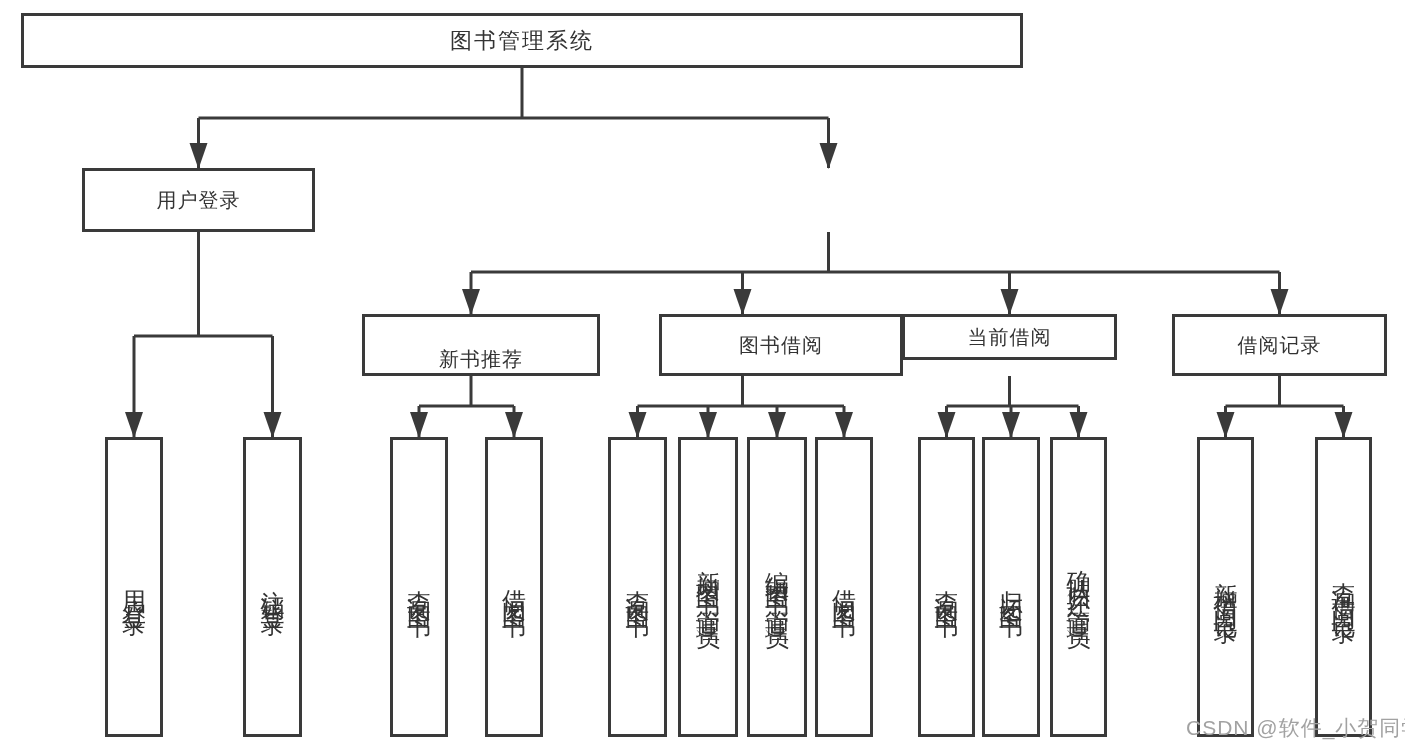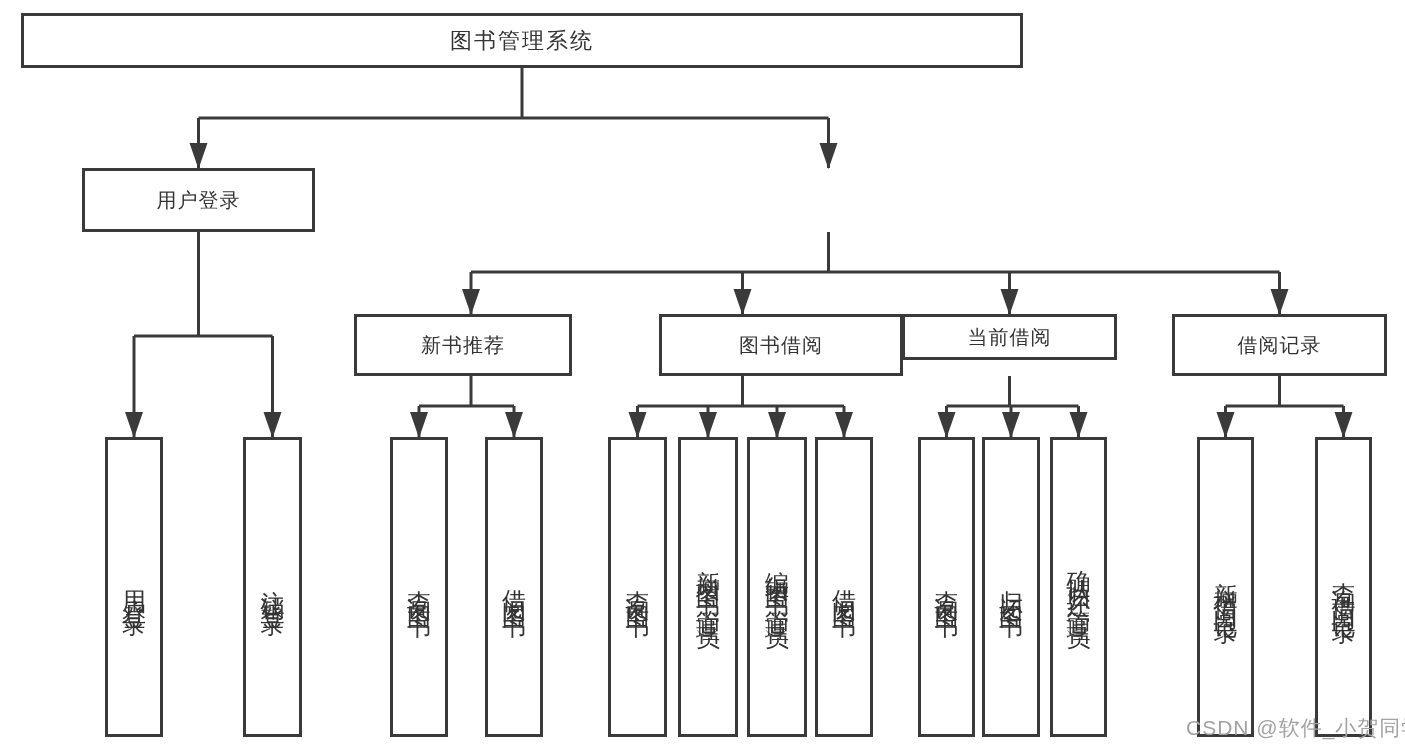--- a/index.html
+++ b/index.html
@@ -39,21 +39,21 @@
     text-orientation: mixed;
     font-size: 24px;
     line-height: 1;
     letter-spacing: 8px;
     white-space: nowrap;
   }
   
   .n-root   { left: 21px;   top: 13px;  width: 1002px; height: 55px; }
   .n-ulogin { left: 82px;   top: 168px; width: 233px;  height: 64px; }
   .n-bmgmt  { left: 712px;  top: 168px; width: 233px;  height: 64px; }
-  .n-nbr    { left: 354px;  top: 314px; width: 218px;  height: 62px; }
+  .n-nbr    { left: 362px;  top: 314px; width: 238px;  height: 62px; align-items: flex-end; }
   .n-bb     { left: 659px;  top: 314px; width: 244px;  height: 62px; }
   .n-cb     { left: 902px;  top: 314px; width: 215px;  height: 46px; }
   .n-br     { left: 1172px; top: 314px; width: 215px;  height: 62px; }
   .lf { top: 437px; height: 300px; }
   .l-u1  { left: 105px;  width: 58px; }
   .l-u2  { left: 243px;  width: 59px; }
   .l-n1  { left: 390px;  width: 58px; }
   .l-n2  { left: 485px;  width: 58px; }
   .l-b1  { left: 608px;  width: 59px; }
   .l-b2  { left: 678px;  width: 60px; }

